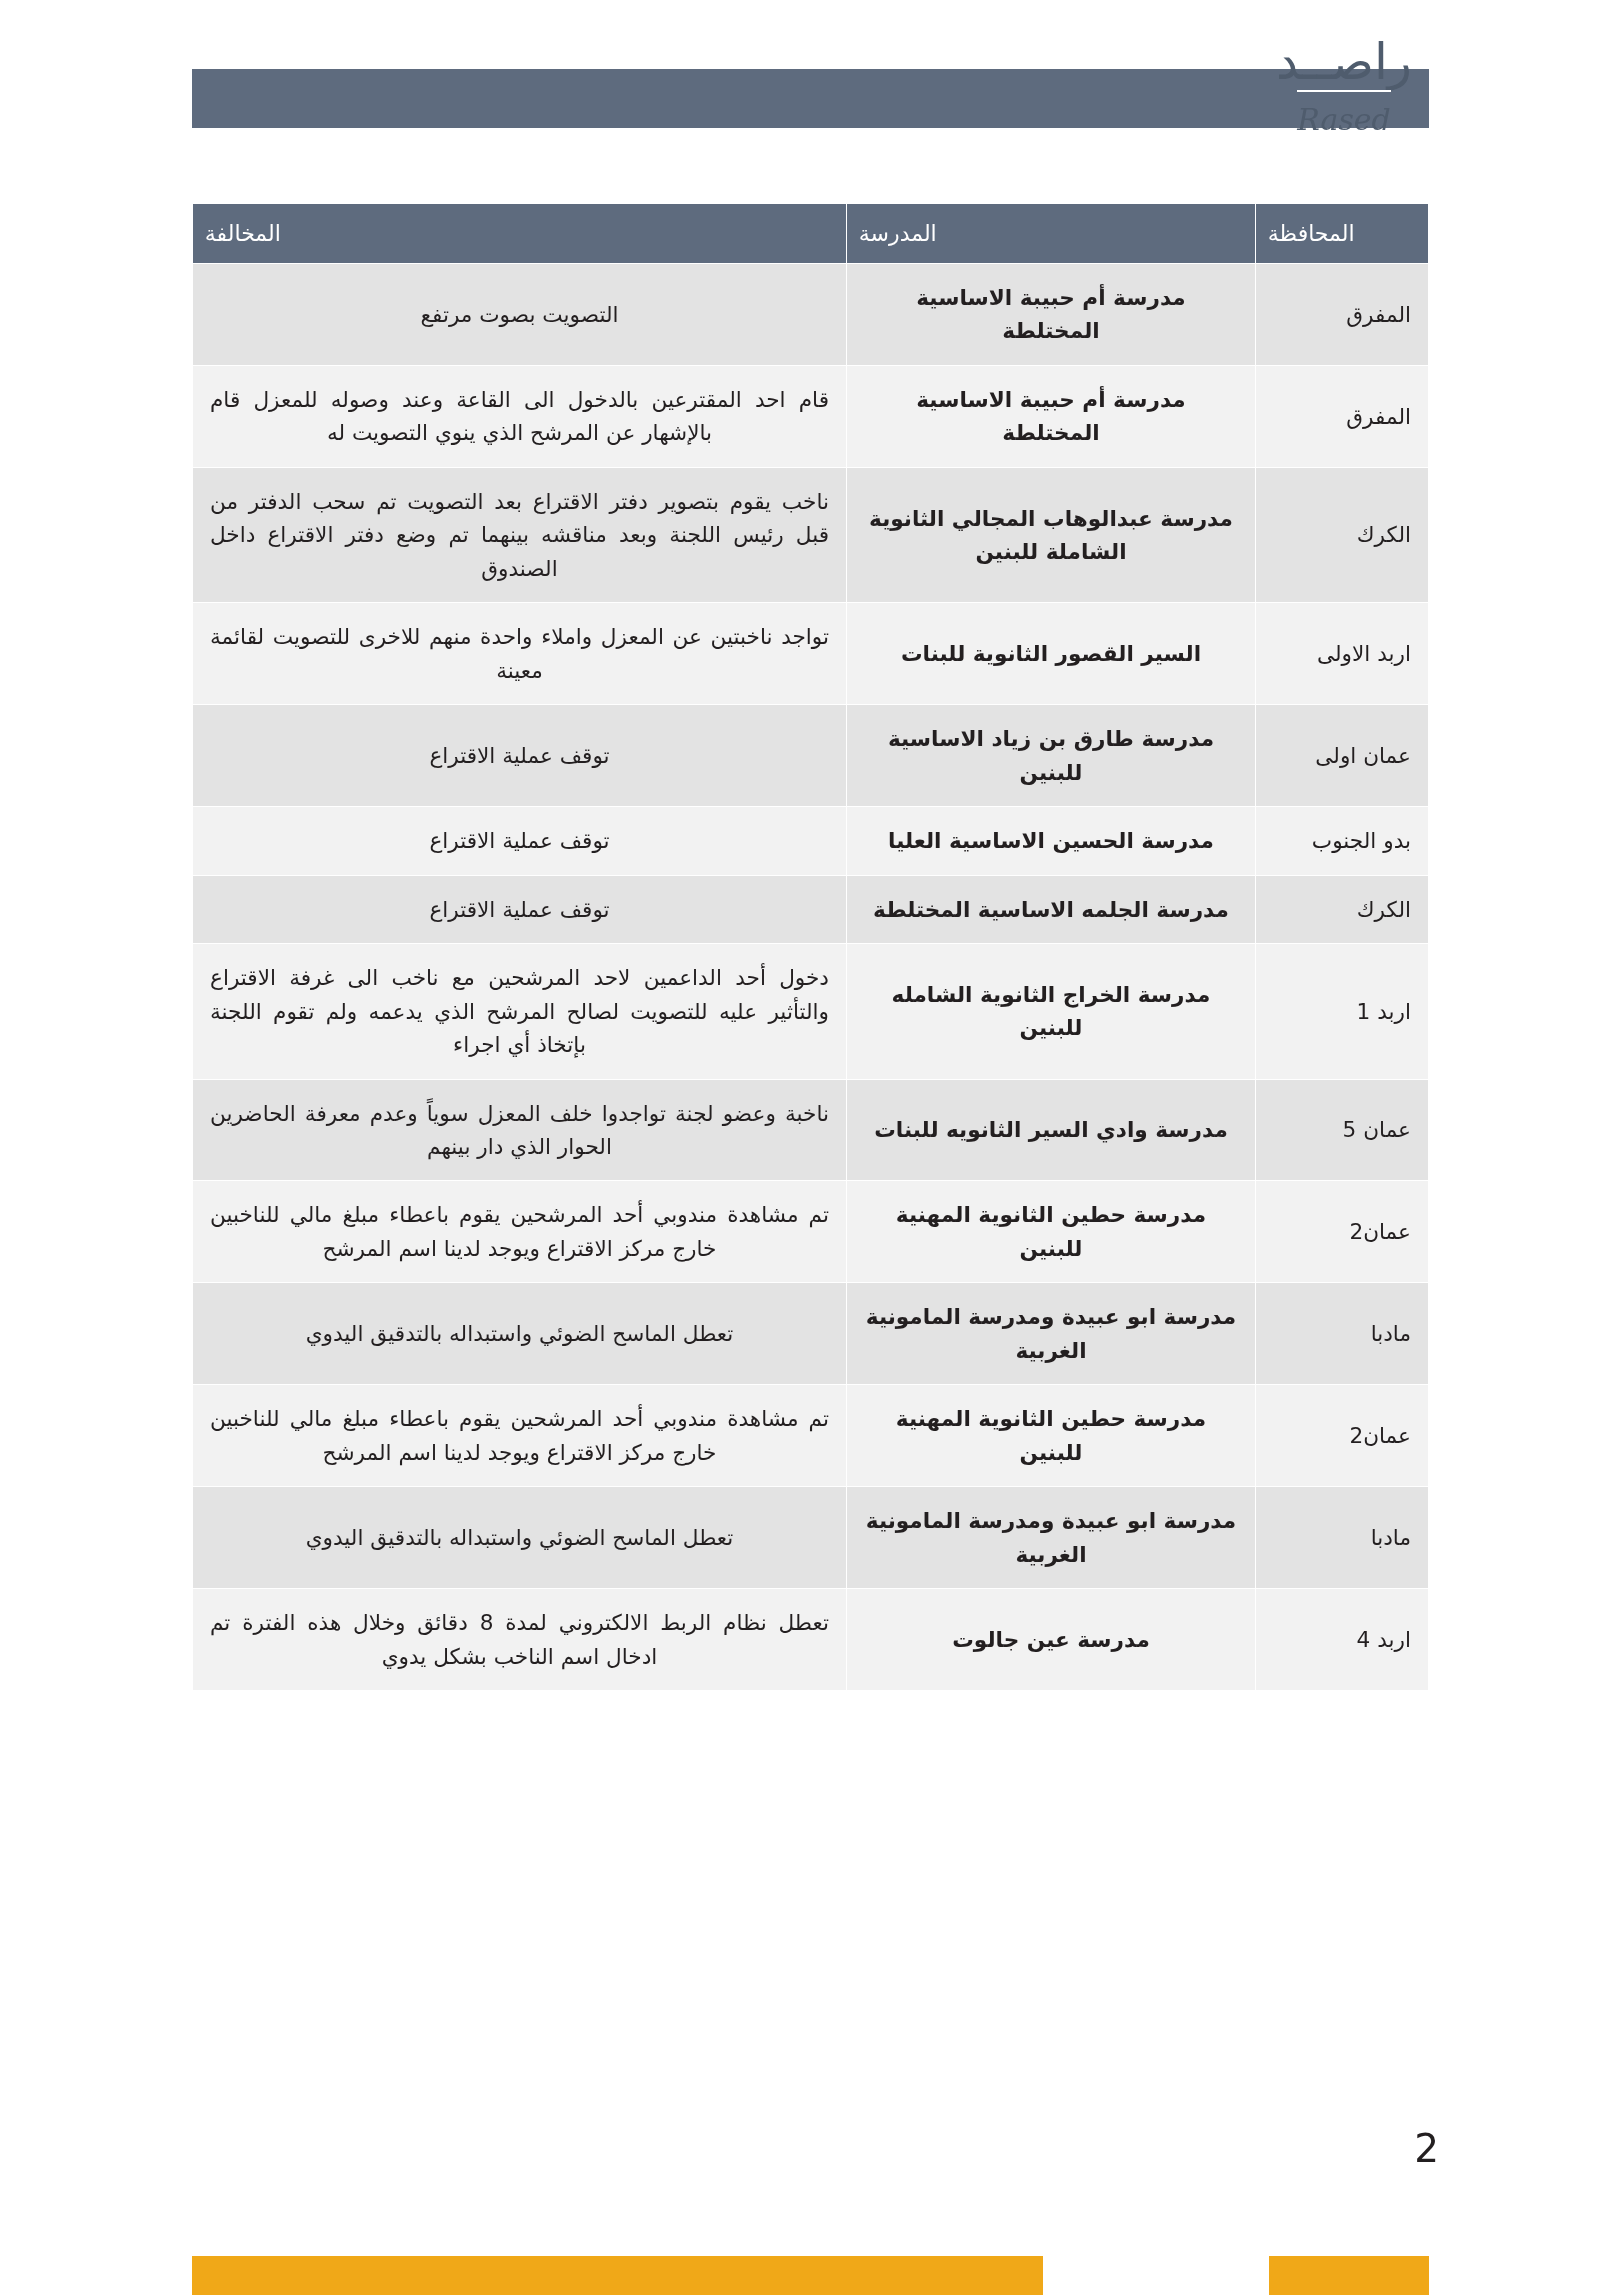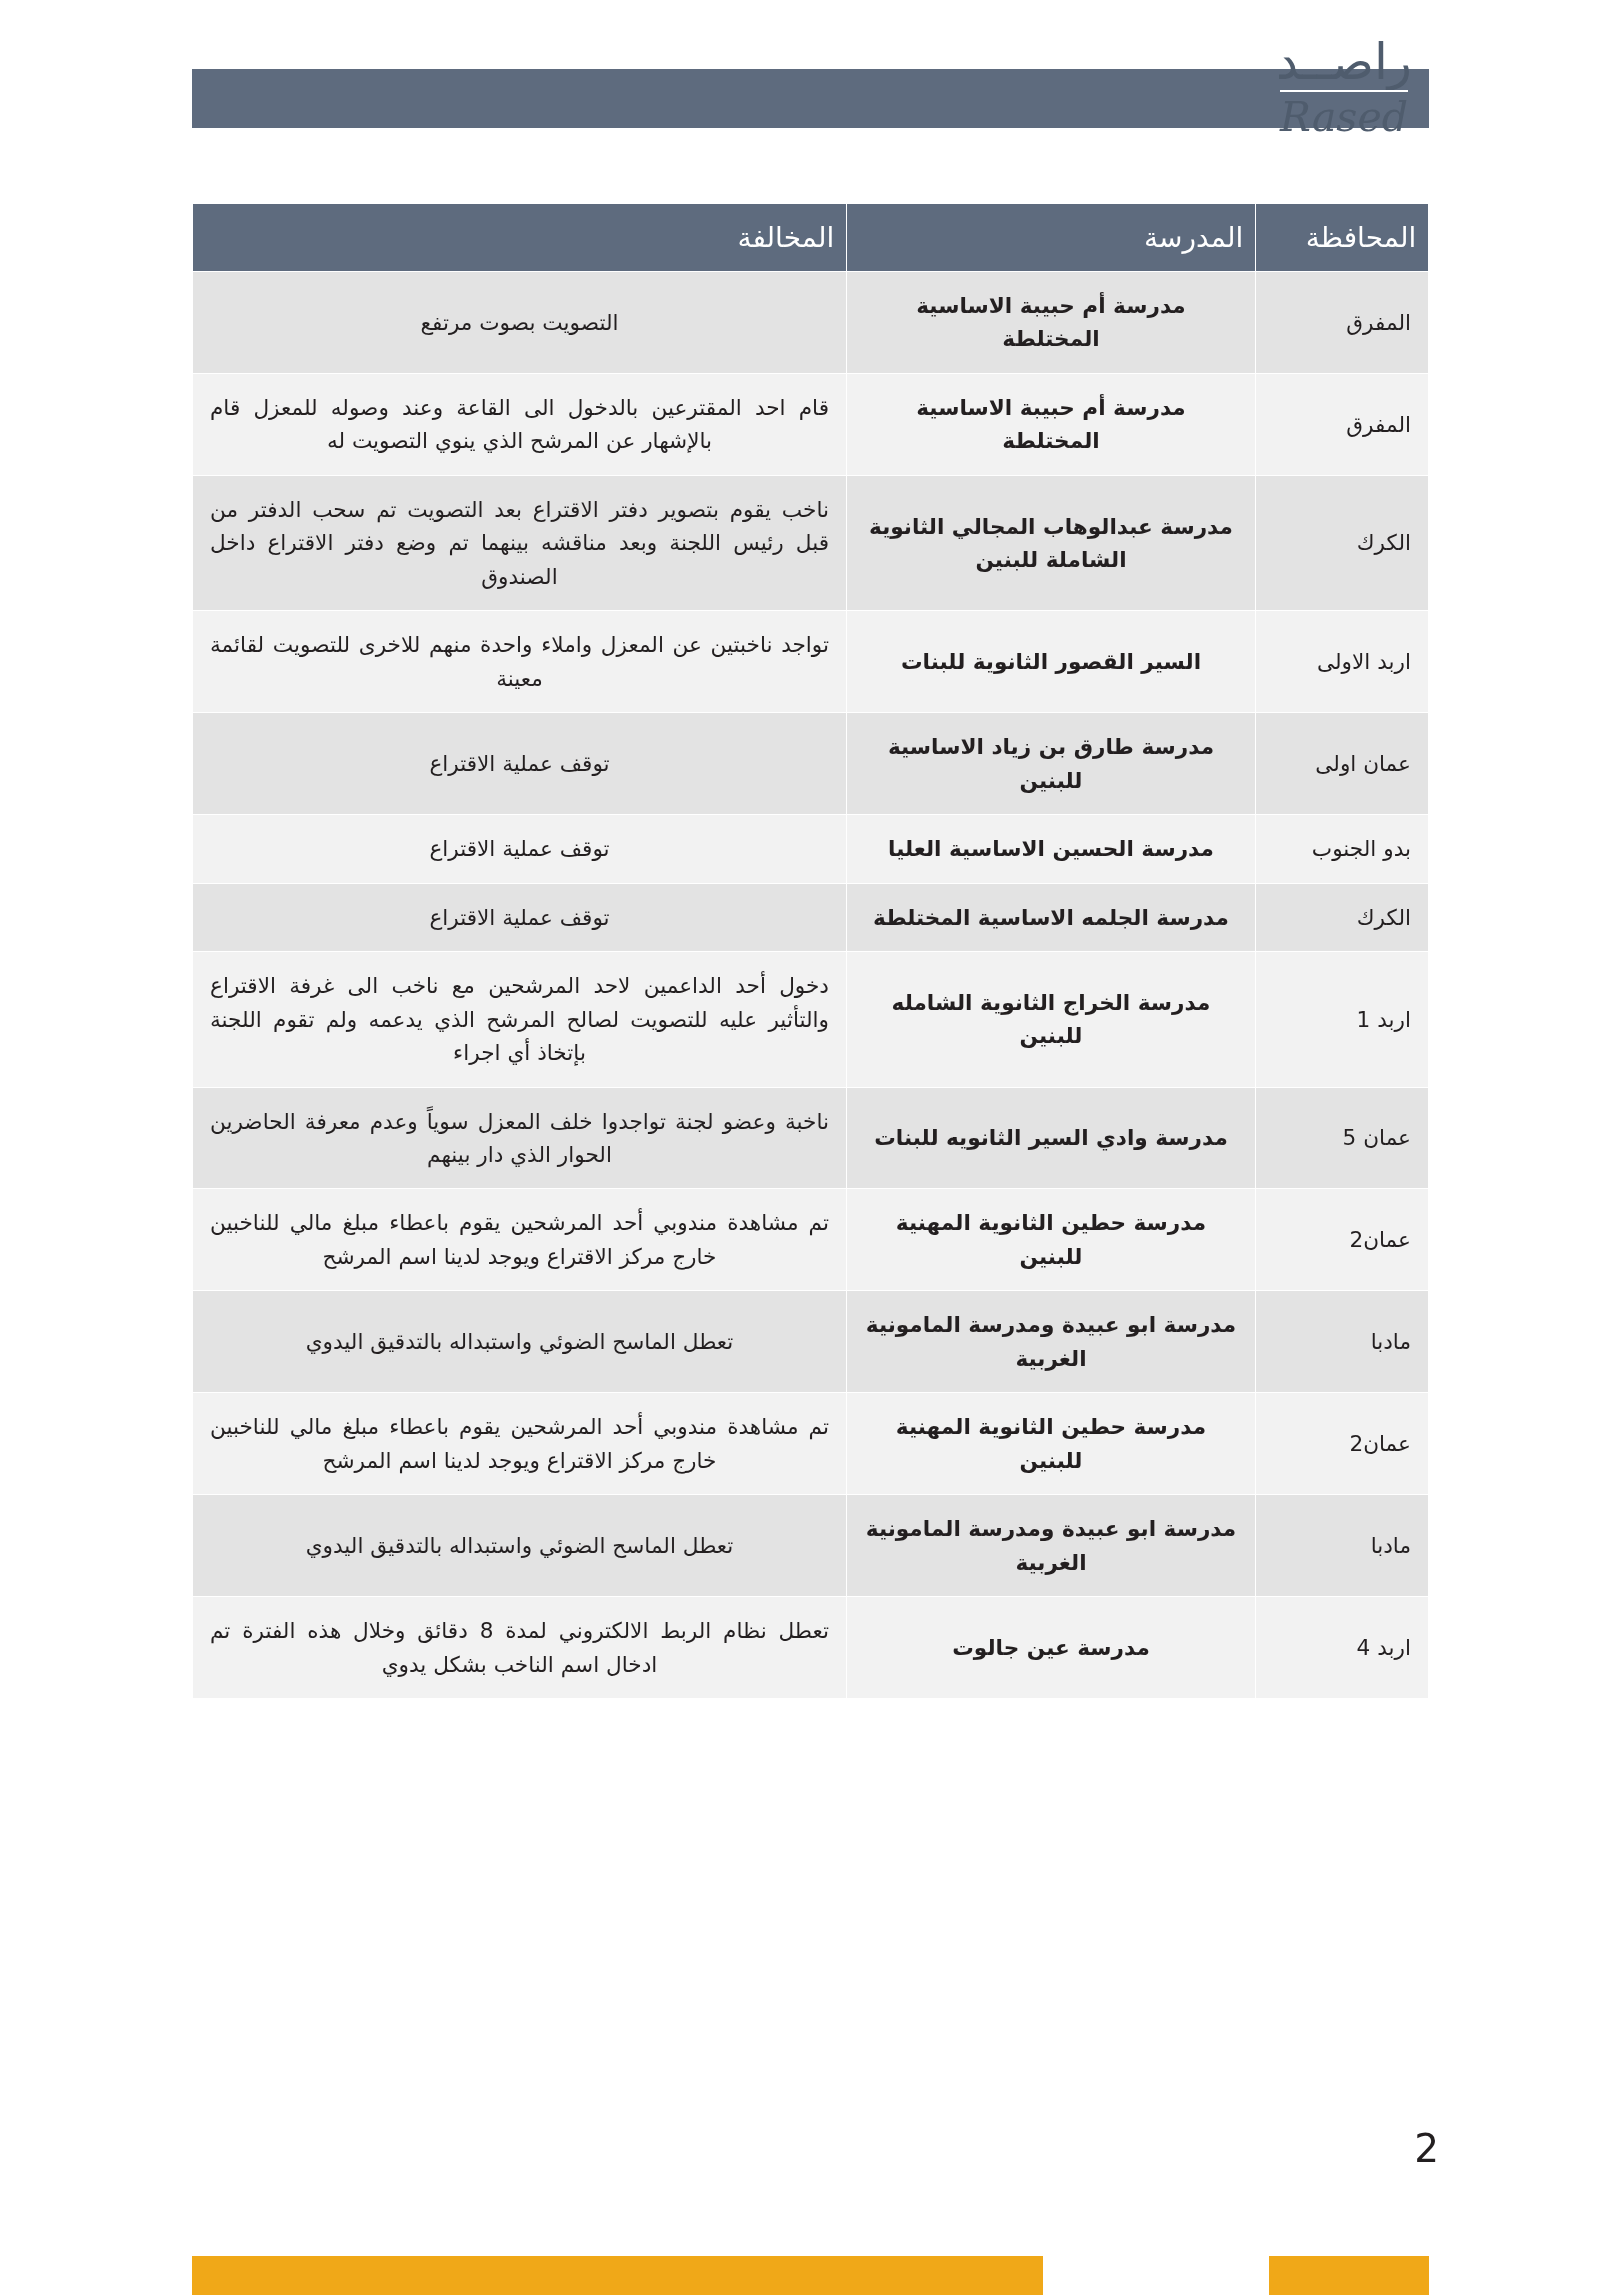--- a/index.html
+++ b/index.html
@@ -38,24 +38,24 @@
   .logo-ar {
     font-size: 50px;
     font-weight: 400;
     color: #4f5c6d;
     letter-spacing: 1.3px;
     margin-bottom: 2.6px;
   }
   .logo-en {
     font-family: "DejaVu Serif", serif;
     font-style: italic;
-    font-size: 41px;
+    font-size: 30px;
     color: #4f5c6d;
     border-top: 2px solid #ffffff;
-    padding-top: 5px;
+    padding-top: 13px;
     display: inline-block;
   }
 
   
   .table-wrap {
     position: absolute;
     left: 193px;
     top: 203px;
     width: 1237px;
   }
@@ -65,24 +65,24 @@
     table-layout: fixed;
     direction: rtl;
   }
   table.report col.c-gov { width: 173px; }
   table.report col.c-school { width: 409px; }
   table.report col.c-viol { width: 654px; }
 
   table.report thead th {
     background: #5e6b7e;
     color: #ffffff;
-    font-size: 28px;
+    font-size: 22px;
     font-weight: 400;
     padding: 17px 11.8px;
-    text-align: right;
+    text-align: left;
     border: 1.3px solid #ffffff;
   }
   table.report tbody td {
     font-size: 21.6px;
     color: #231f20;
     padding: 17px 17px;
     line-height: 1.55;
     border: 1.3px solid #ffffff;
     vertical-align: middle;
   }

